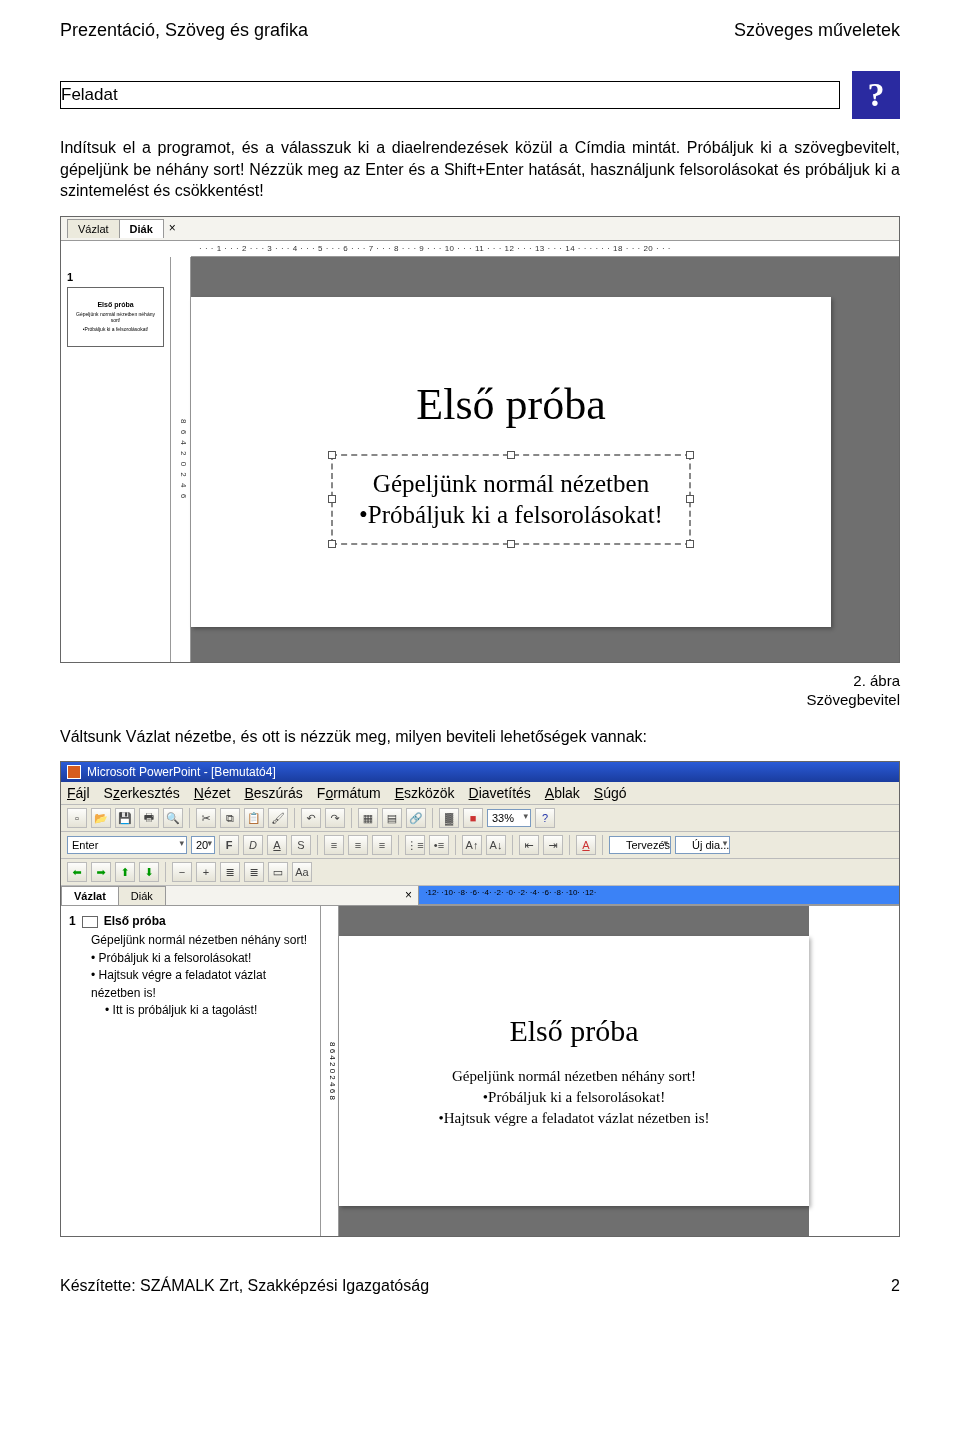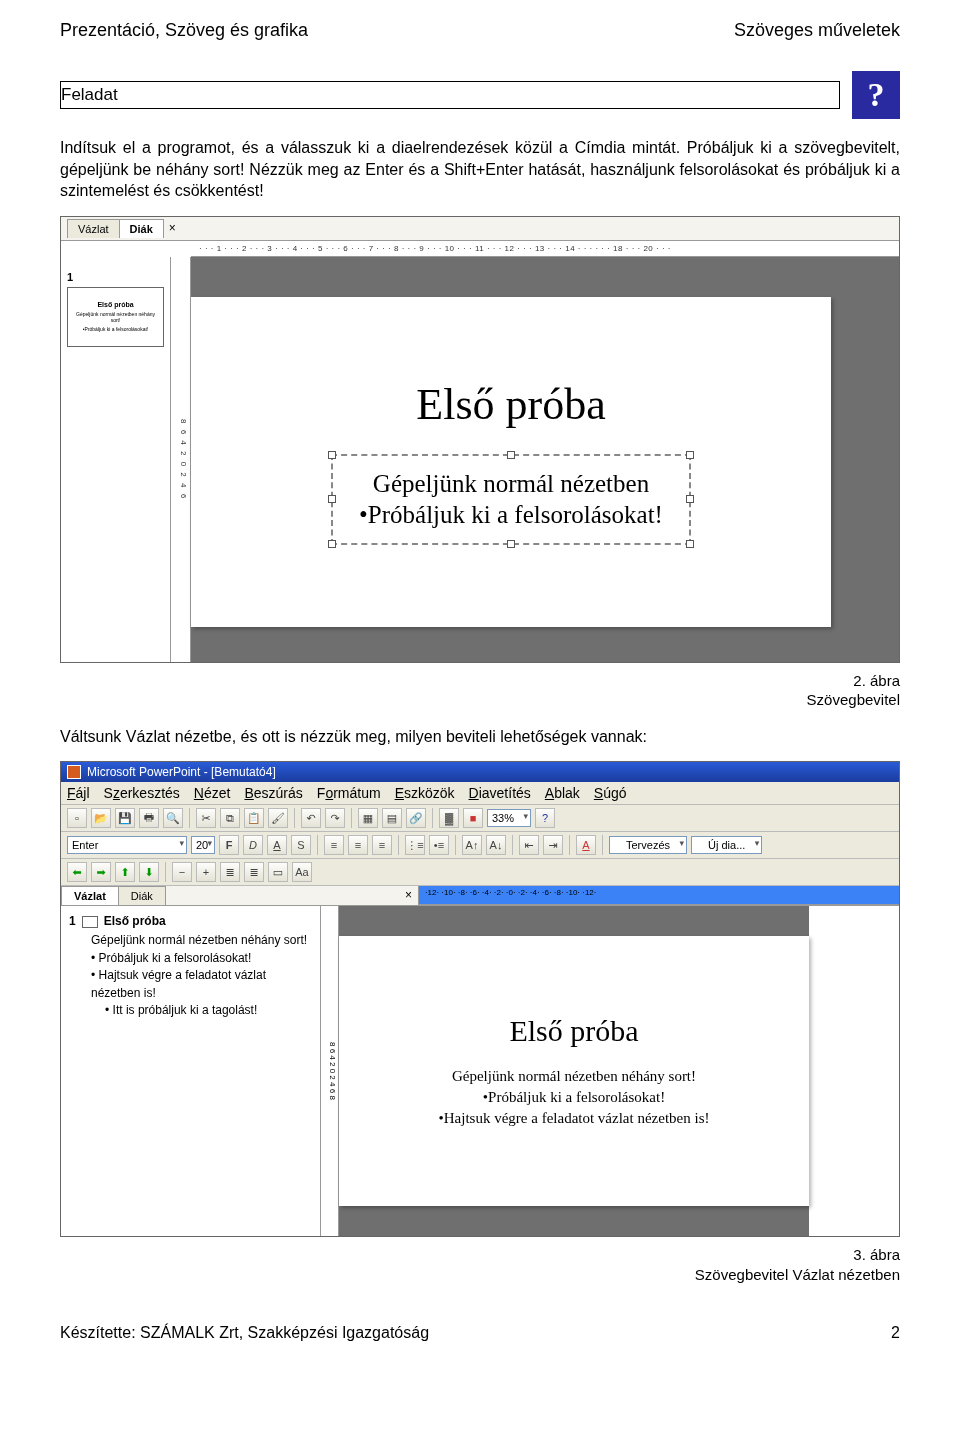--- a/index.html
+++ b/index.html
@@ -221,21 +221,21 @@
     justify-content:center;
     font-size:11px;
     color:#444;
     cursor:pointer;
   }
   .tsep { width:1px; height:20px; background:#bbb; margin:0 2px;}
   .combo {
     border:1px solid #7a9ac0;
     background:#fff;
     font-size:11px;
-    padding:2px 16px 2px 4px;
+    padding:2px 0 2px 4px;
     position:relative;
     cursor:pointer;
   }
   .combo::after{
     content:"▾";
     position:absolute; right:2px; top:1px;
     font-size:9px; color:#555;
   }
   .fig2-body {
     display:flex;
@@ -512,23 +512,19 @@
               <div>Gépeljünk normál nézetben néhány sort!</div>
               <div>•Próbáljuk ki a felsorolásokat!</div>
               <div>•Hajtsuk végre a feladatot vázlat nézetben is!</div>
             </div>
           </div>
         </div>
       </div>
     </div>
   </div>
 
-  <div class="caption">
-    <span>3. ábra</span><br>
-    <span>Szövegbevitel Vázlat nézetben</span>
-  </div>
 
   <div class="page-footer">
     <span>Készítette: SZÁMALK Zrt, Szakképzési Igazgatóság</span>
     <span>2</span>
   </div>
 
 </div>
 
 </body></html>

